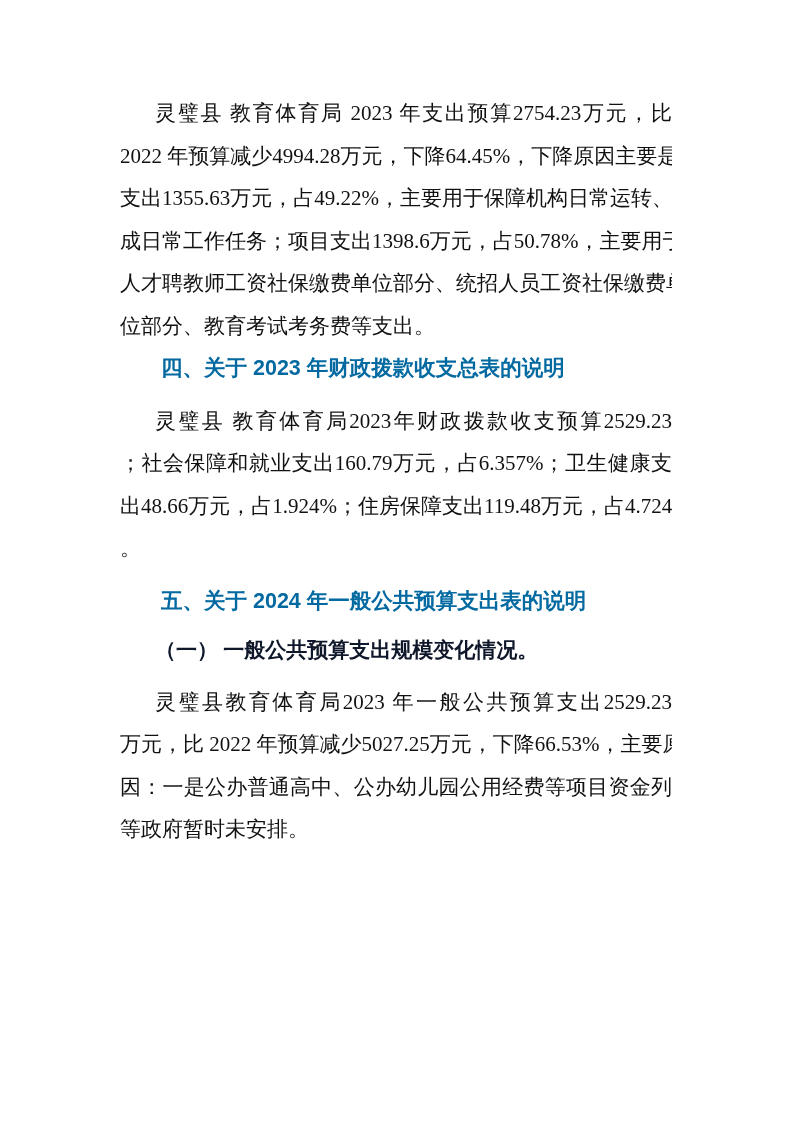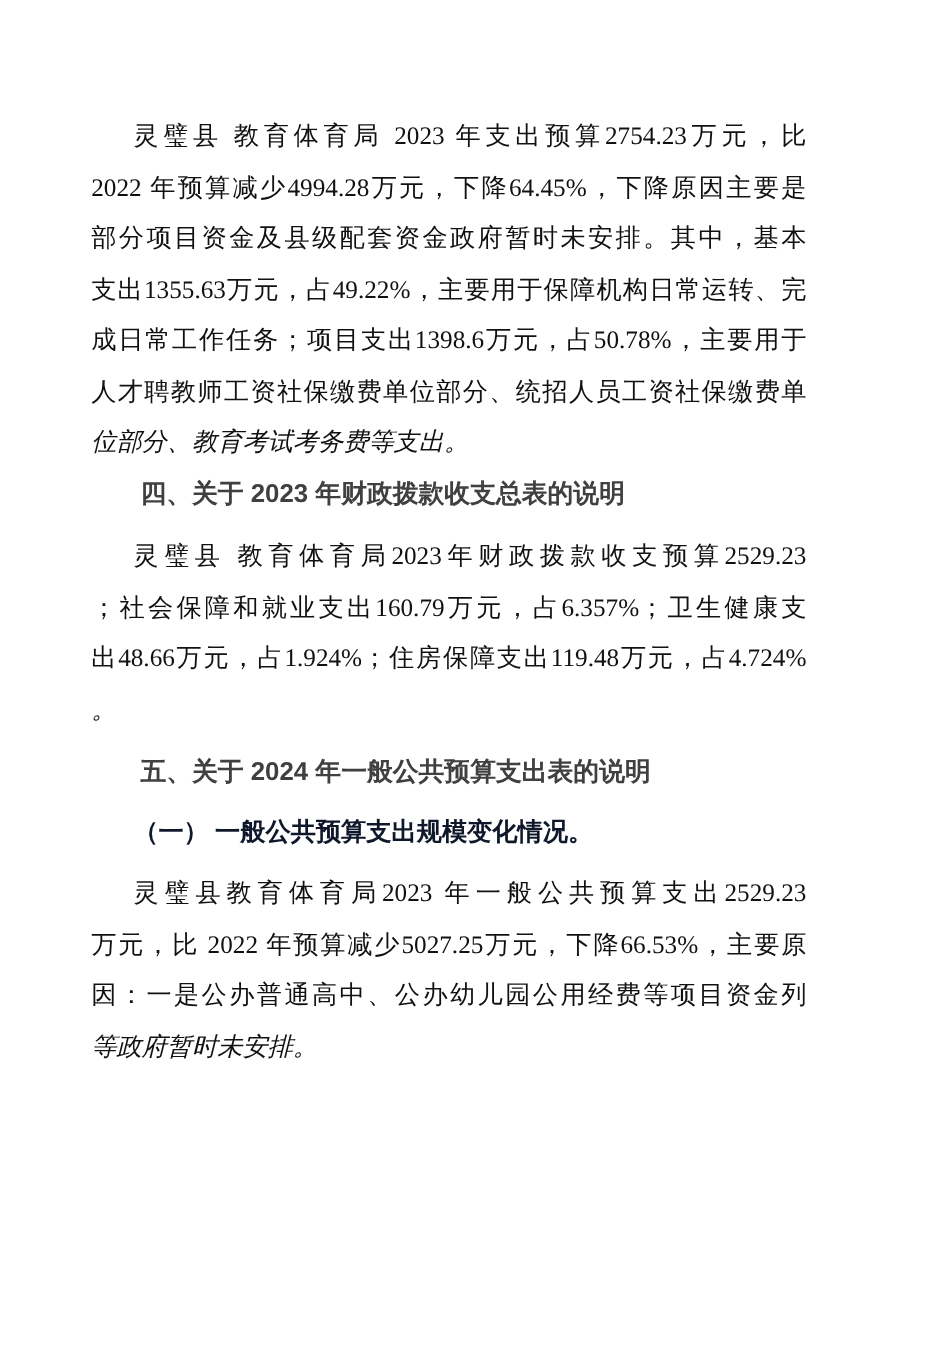--- a/index.html
+++ b/index.html
@@ -9,21 +9,21 @@
   }
   * { box-sizing: border-box; }
 
   .page {
     position: relative;
     width: 793px;
     height: 1122px;
     background: #ffffff;
     color: #000000;
     overflow: hidden;
-    padding: 92px 121px 0 76px;
+    padding: 92px 121px 0 120px;
   }
 
   
   .para {
     font-family: "Liberation Serif", "DejaVu Serif", serif;
     font-size: 21px;
     color: #111111;
   }
 
   .line {
@@ -32,33 +32,32 @@
     white-space: nowrap;
     overflow: hidden;
     text-align: justify;
     text-align-last: justify;
     text-justify: inter-character;
   }
   .line.first { text-indent: 35px; }
   .line.last {
     text-align: right;
     text-align-last: left;
-    font-style: italic;
   }
 
   
   .heading-hei {
     font-family: "Liberation Sans", "DejaVu Sans", sans-serif;
     font-weight: 700;
     font-size: 21.5px;
     line-height: 42.5px;
     height: 42.5px;
     text-indent: 41px;
     white-space: nowrap;
-    color: #404040;
+    color: #0369a1;
   }
   .heading-hei.sec4 { margin: 0 0 10px 0; }
   .heading-hei.sec5 { margin: 10px 0 0 0; }
 
   
   .heading-kai {
     font-family: "Liberation Serif", "DejaVu Serif", serif;
     font-weight: 700;
     font-size: 21px;
     line-height: 42.5px;
@@ -70,21 +69,20 @@
   }
 </style>
 </head>
 <body>
 
 <div class="page">
 
   <div class="para">
     <div class="line first">灵璧县 教育体育局 2023 年支出预算2754.23万元，比</div>
     <div class="line">2022 年预算减少4994.28万元，下降64.45%，下降原因主要是</div>
-    <div class="line">部分项目资金及县级配套资金政府暂时未安排。其中，基本</div>
     <div class="line">支出1355.63万元，占49.22%，主要用于保障机构日常运转、完</div>
     <div class="line">成日常工作任务；项目支出1398.6万元，占50.78%，主要用于</div>
     <div class="line">人才聘教师工资社保缴费单位部分、统招人员工资社保缴费单</div>
     <div class="line last">位部分、教育考试考务费等支出。</div>
   </div>
 
   <div class="heading-hei sec4">四、关于 2023 年财政拨款收支总表的说明</div>
 
   <div class="para">
     <div class="line first">灵璧县 教育体育局2023年财政拨款收支预算2529.23</div>

